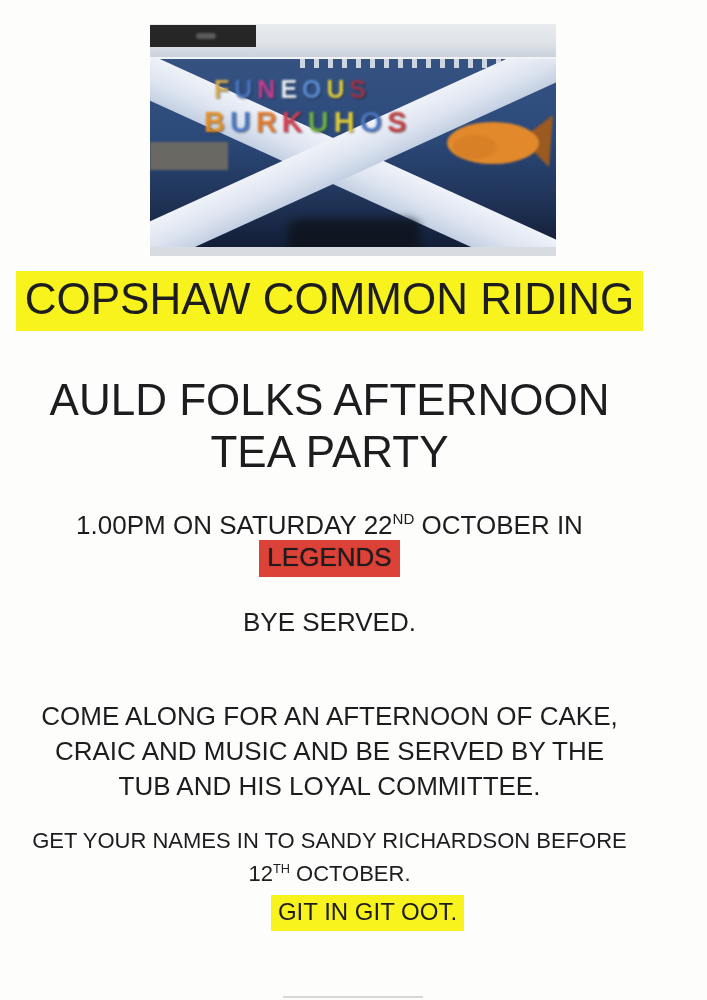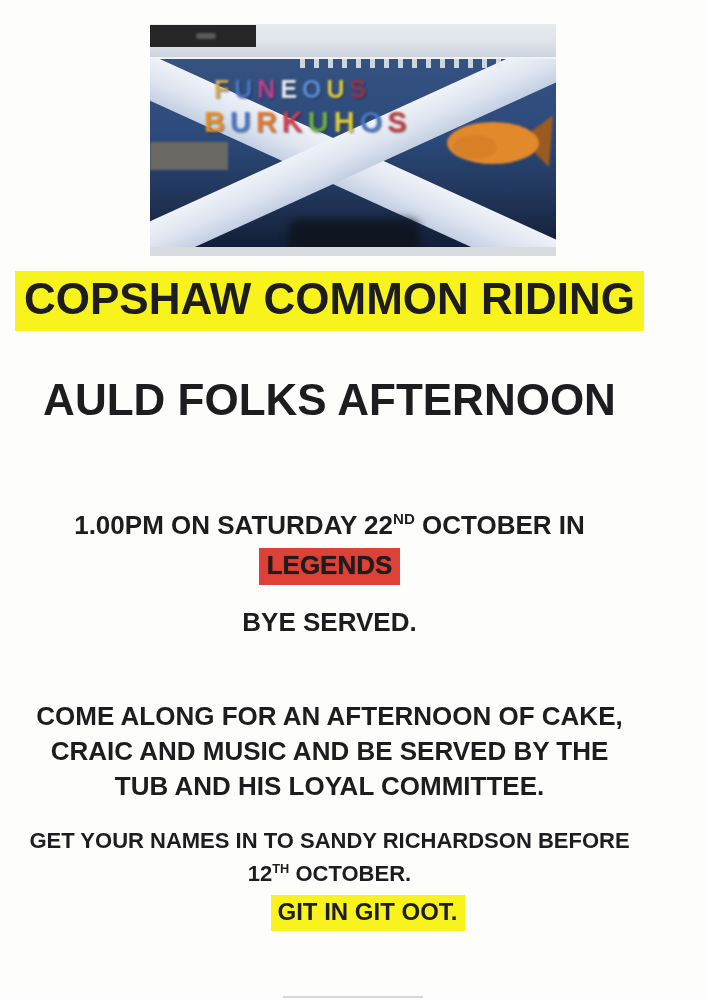--- a/index.html
+++ b/index.html
@@ -35,28 +35,28 @@
   .magnets { position:absolute; display:flex; gap:5px; font-weight:bold;
     filter:blur(1.1px); text-shadow:1px 1px 1px rgba(0,0,0,.45); }
   .magnets.row1 { left:64px; top:16px; font-size:25px; }
   .magnets.row2 { left:54px; top:47px; font-size:29px; }
   .goldfish { position:absolute; left:295px; top:50px; width:112px; height:62px; filter:blur(1.2px); }
   .gray-patch { position:absolute; left:0; top:83px; width:78px; height:28px;
     background:#6f6c62; opacity:.92; filter:blur(1.3px); }
   .smudge { position:absolute; left:138px; top:160px; width:132px; height:50px;
     background:#0e141d; border-radius:12px; opacity:.85; filter:blur(4px); }
   
-  .tblock { position:absolute; left:0; width:659px; text-align:center; font-weight:bold; }
+  .tblock { position:absolute; left:0; width:659px; text-align:center; font-weight:normal; }
   .title-wrap { top:271px; }
   .title-hl { display:inline-block; background:#f8f21d; padding:3px 9px 7px; font-size:44px; letter-spacing:0; }
   .heading { top:374px; font-size:44px; line-height:52px; }
   .schedule { top:503px; font-size:26px; line-height:32px; }
   .venue-wrap { top:540px; }
   .venue-hl { display:inline-block; background:#dc4237; padding:2px 8px 4px; font-size:26px;
-    text-shadow:0 0 1px #5a1410;margin-top:8px; }
+    text-shadow:0 0 1px #5a1410; }
   .invite { top:604px; font-size:26px; line-height:37px; }
   .details { top:699px; font-size:26px; line-height:35px; }
   .rsvp { top:827px; font-size:22px; line-height:28px; }
   .footer-wrap { top:895px;margin-left:38px; }
   .footer-hl { display:inline-block; background:#f8f21d; padding:3px 7px 5px; font-size:24px; }
   sup { font-size:58%; }
   .scan-line { position:absolute; left:283px; top:996px; width:140px; height:2px;
     background:#d7d7d5; }
 </style>
 </head>
@@ -98,20 +98,21 @@
 
   </div>
 </div>
 
 <div class="tblock title-wrap">
   <span class="title-hl">COPSHAW COMMON RIDING</span>
 </div>
 
 <div class="tblock heading">
   <div>AULD FOLKS AFTERNOON</div>
+  <div>TEA PARTY</div>
 </div>
 
 <div class="tblock schedule">
   <span>1.00PM ON SATURDAY 22</span><sup>ND</sup><span> OCTOBER IN</span>
 </div>
 <div class="tblock venue-wrap">
   <span class="venue-hl">LEGENDS</span>
 </div>
 
 <div class="tblock invite">

